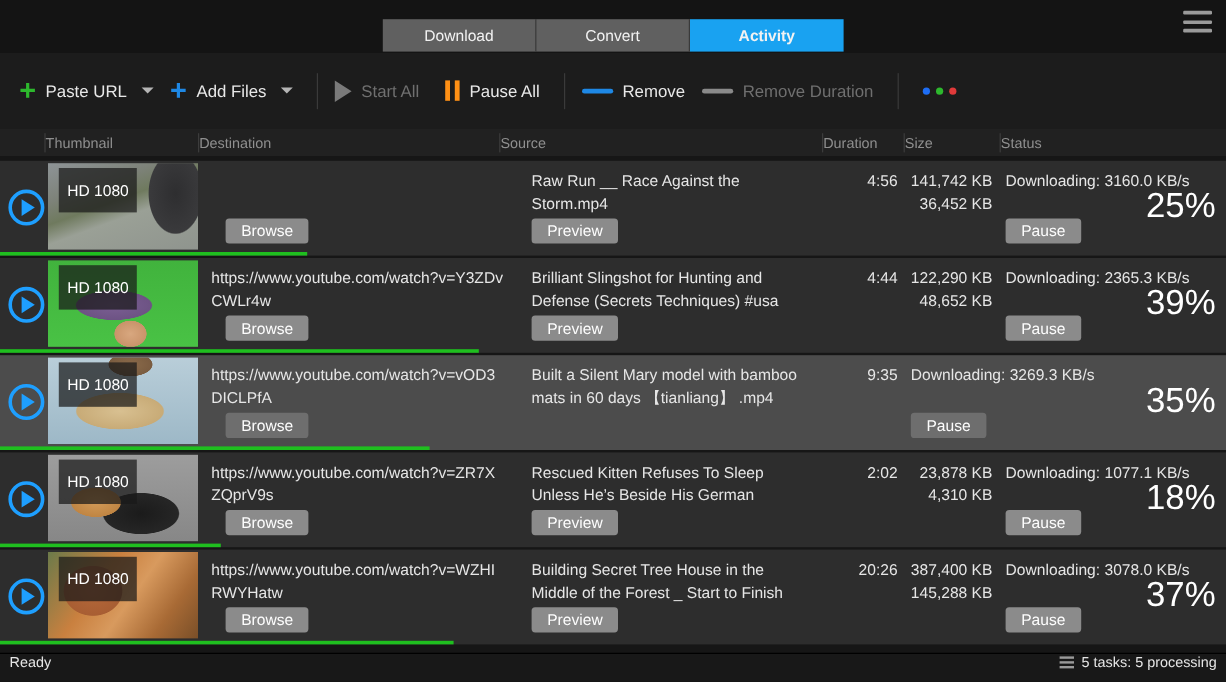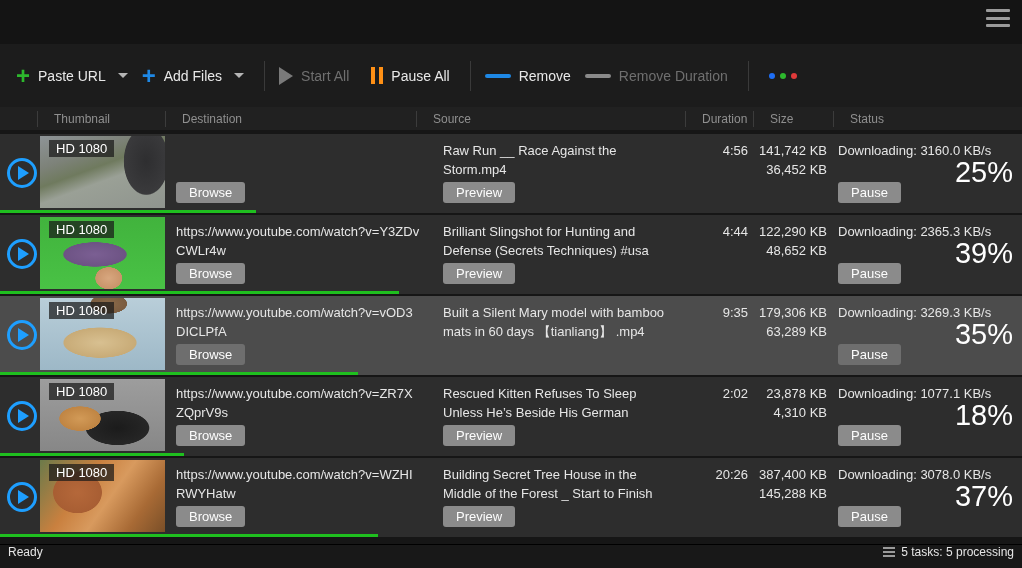--- a/index.html
+++ b/index.html
@@ -37,21 +37,21 @@
   .hline { width:26px; height:4px; border-radius:2px; }
   .hline.blue { background:#1e88e5; }
   .hline.gray { background:#8a8a8a; }
   .dots { display:flex; gap:5px; align-items:center; margin-left:6px; }
   .dots i { width:6px; height:6px; border-radius:50%; display:block; }
   .dot-blue { background:#1e6ef5; } .dot-green { background:#2db82d; } .dot-red { background:#e03a3a; }
 
   
   .thead { height:27px; background:#212121; display:flex; align-items:center;
            font-size:12px; color:#8f8f8f; border-bottom:4px solid #161616; }
-  .th { height:16px; line-height:16px; padding-left:16px; border-left:1px solid #3c3c3c; }
+  .th { height:16px; line-height:16px; padding-left:0; border-left:1px solid #3c3c3c; }
   .th.noline { border-left:none; }
   .th.right { padding-right:6px; }
   .w-sp { width:37px; border-left:none; padding:0; }
   .w-thumb { width:128px; }
   .w-src { width:269px; }
   .w-dst { width:251px; }
   .w-dur { width:68px; }
   .w-size { width:80px; }
   .w-stat { flex:1; }
 
@@ -63,26 +63,26 @@
   .playcol { width:40px; position:relative; }
   .play-btn { position:absolute; left:7px; top:24px; width:30px; height:30px;
               border:3px solid #1e9fff; border-radius:50%;
               display:flex; align-items:center; justify-content:center; }
   .play-btn .tri { width:0; height:0; border-top:7px solid transparent;
                    border-bottom:7px solid transparent; border-left:11px solid #1e9fff;
                    margin-left:3px; }
   .thumbcol { width:128px; padding-top:2px; }
   .thumb { position:relative; width:125px; height:72px; background:#555; overflow:hidden; }
   .hd { position:absolute; left:9px; top:4px; background:rgba(25,25,25,0.72);
-        color:#fff; font-size:13px; padding:1px 7px; }
+        color:#fff; font-size:13px; padding:11px 7px; }
   .srccol { width:266px; position:relative; padding:7px 14px 0 8px; }
   .dstcol { width:251px; position:relative; padding:7px 12px 0 9px; }
   .url, .dest { line-height:19px; word-break:break-all; color:#e6e6e6; }
   .dest { word-break:normal; overflow:hidden; max-height:38px; }
-  .gbtn { position:absolute; left:8px; bottom:10px; background:#8b8b8b; color:#fdfdfd;
+  .gbtn { position:absolute; left:20px; bottom:10px; background:#8b8b8b; color:#fdfdfd;
           border:none; border-radius:3px; font-size:13px; padding:3px 13px;
           font-family:"Liberation Sans", sans-serif; }
   .dstcol .gbtn { left:9px; }
   .row.selected .gbtn { background:#6e6e6e; }
   .durcol { width:63px; text-align:right; padding-top:7px; line-height:19px; }
   .sizecol { width:79px; text-align:right; padding-top:7px; line-height:19px; white-space:nowrap; }
   .statcol { flex:1; position:relative; padding:7px 9px 12px 11px; }
   .dl-speed { line-height:19px; white-space:nowrap; }
   .pct { position:absolute; right:9px; top:22px; font-size:29px; color:#fff; }
   .statcol .gbtn { left:11px; bottom:10px; }
@@ -93,20 +93,25 @@
                border-top:1px solid #000; display:flex; align-items:flex-start;
                justify-content:space-between; padding:0 8px; font-size:12px; color:#e5e5e5; }
   .sb-right { display:flex; align-items:center; gap:6px; }
   .list-icon { display:flex; flex-direction:column; gap:2px; }
   .list-icon i { display:block; width:12px; height:2px; background:#9a9a9a; }
 </style>
 </head>
 <body>
 
 <div class="topbar">
+  <div class="tabs">
+    <div class="tab">Download</div>
+    <div class="tab">Convert</div>
+    <div class="tab active">Activity</div>
+  </div>
   <div class="menu-btn">
       <span></span>
       <span></span>
       <span></span>
     </div>
 </div>
 
 <div class="toolbar">
   <div class="titem">
     <span class="plus green">+</span>
@@ -234,24 +239,20 @@
         </div>
       </div>
     <div class="srccol">
         <div class="url">https://www.youtube.com/watch?v=vOD3DICLPfA</div>
       <button class="gbtn">Browse</button>
       </div>
     <div class="dstcol">
         <div class="dest">Built a Silent Mary model with bamboo mats in 60 days 【tianliang】 .mp4</div>
       </div>
     <div class="durcol">9:35</div>
-    <div class="sizecol">
-        <div>179,306 KB</div>
-      <div>63,289 KB</div>
-      </div>
     <div class="statcol">
         <div class="dl-speed">Downloading: 3269.3 KB/s</div>
       <div class="pct">35%</div>
       <button class="gbtn">Pause</button>
       </div>
     <div class="progress" style="width: 35%;"></div>
   </div>
 
   <div class="row">
     <div class="playcol">

